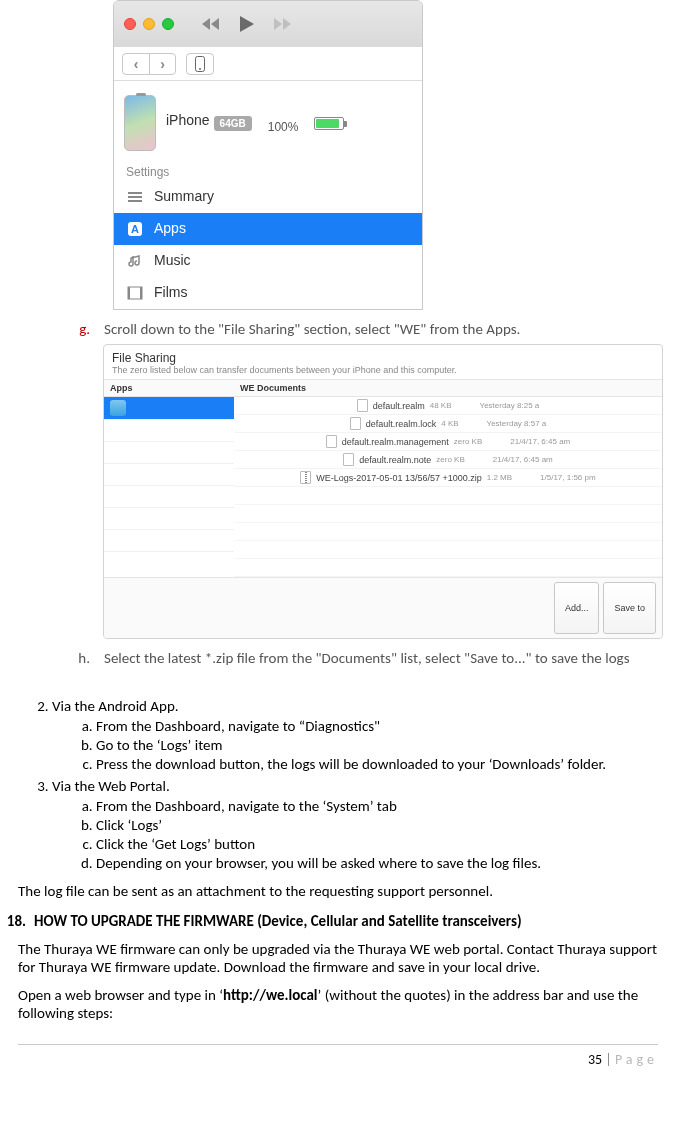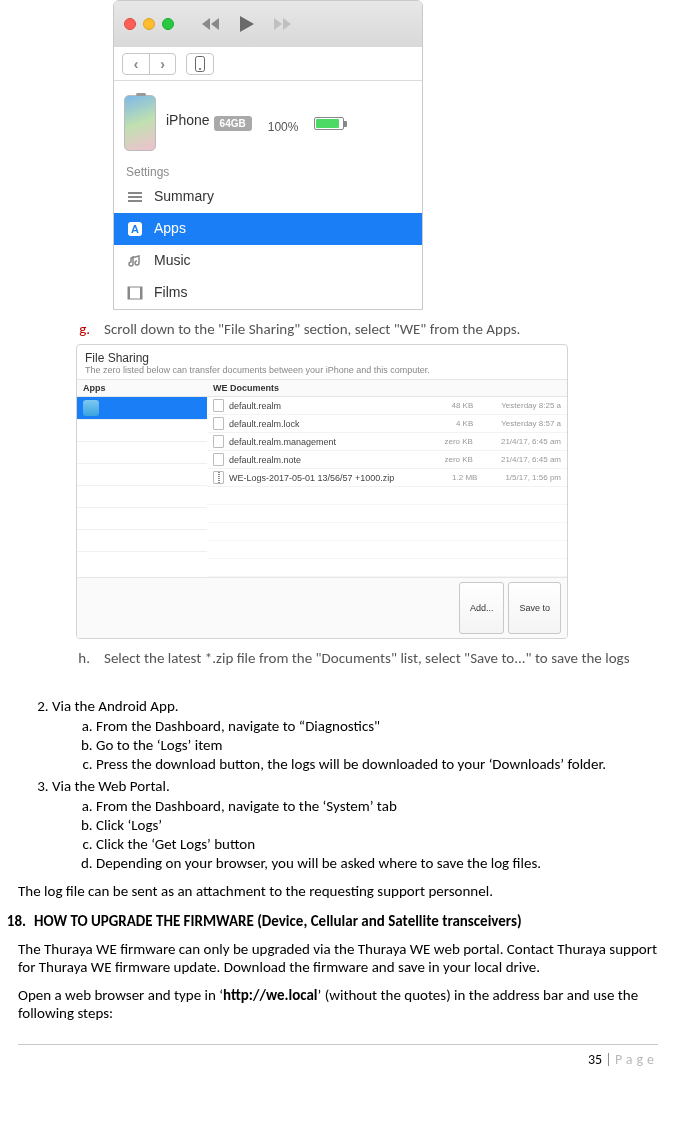--- a/index.html
+++ b/index.html
@@ -104,21 +104,21 @@
   .sb-icon.films{ color:#777; }
 
   
   .inst-row { display:flex; margin:10px 0 6px 0; }
   .inst-marker { width:34px; text-align:right; padding-right:14px;}
   .inst-marker.red { color:#c00000;}
   .inst-text { flex:1; color:#555; font-size:15px; }
 
   
   .fs-panel {
-    width:492px; margin-left:58px;
+    width:560px; margin-left:85px;
     border:1px solid #d3d3d3; border-radius:4px;
     font-family: -apple-system,"Helvetica Neue",Arial,sans-serif;
     font-size:10px; color:#333; overflow:hidden; background:#fff;
   }
   .fs-top { padding:6px 8px 4px 8px;}
   .fs-title { font-size:12px; color:#333; }
   .fs-subtitle { font-size:9px; color:#888; }
   .fs-cols { display:flex; border-top:1px solid #e5e5e5; }
   .fs-apps { width:130px; }
   .fs-docs { flex:1; position:relative; }
@@ -132,21 +132,21 @@
   }
   .fs-app-row.sel { background:#1a7ef6; }
   .fs-app-row.sel .app-icon{
     width:16px;height:16px;border-radius:3px;background:linear-gradient(#7ec8f0,#3aa3e0);
   }
   .fs-app-row.empty { border-top:1px solid #f0f0f0; }
 
   .fs-doc-row {
     height:18px; display:flex; align-items:center; padding:0 6px; gap:5px;
     border-bottom:1px solid #f3f3f3; font-size:9px; color:#444;
-    justify-content:space-between; white-space:nowrap;
+    justify-content:center; white-space:nowrap;
   }
   .fs-doc-left { display:flex; align-items:center; gap:5px; overflow:hidden;}
   .fs-doc-meta { display:flex; gap:28px; color:#999; font-size:8px;}
   .doc-icon{width:11px;height:13px;background:#fff;border:1px solid #bbb;border-radius:1px;position:relative;flex-shrink:0;}
   .doc-icon.zip::before{content:"";position:absolute;left:4px;top:0;width:2px;height:100%;background:repeating-linear-gradient(#888,#888 1px,transparent 1px,transparent 2px);}
   .fs-doc-row.empty{border-bottom:1px solid #f5f5f5;}
 
   .fs-footer {
     display:flex; justify-content:flex-end; gap:4px;
     padding:4px 6px; border-top:1px solid #e5e5e5; background:#fafafa;

